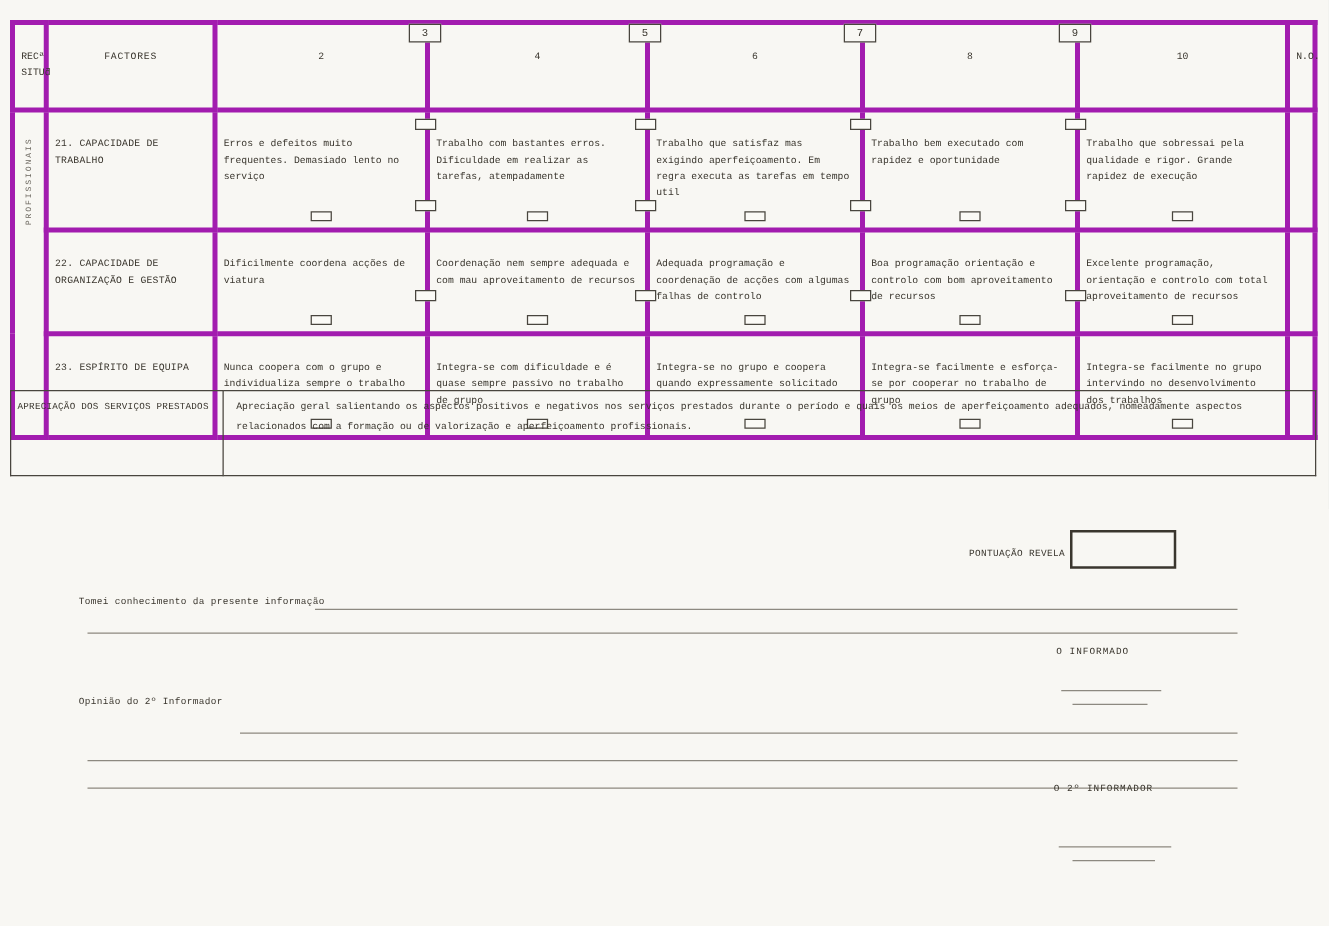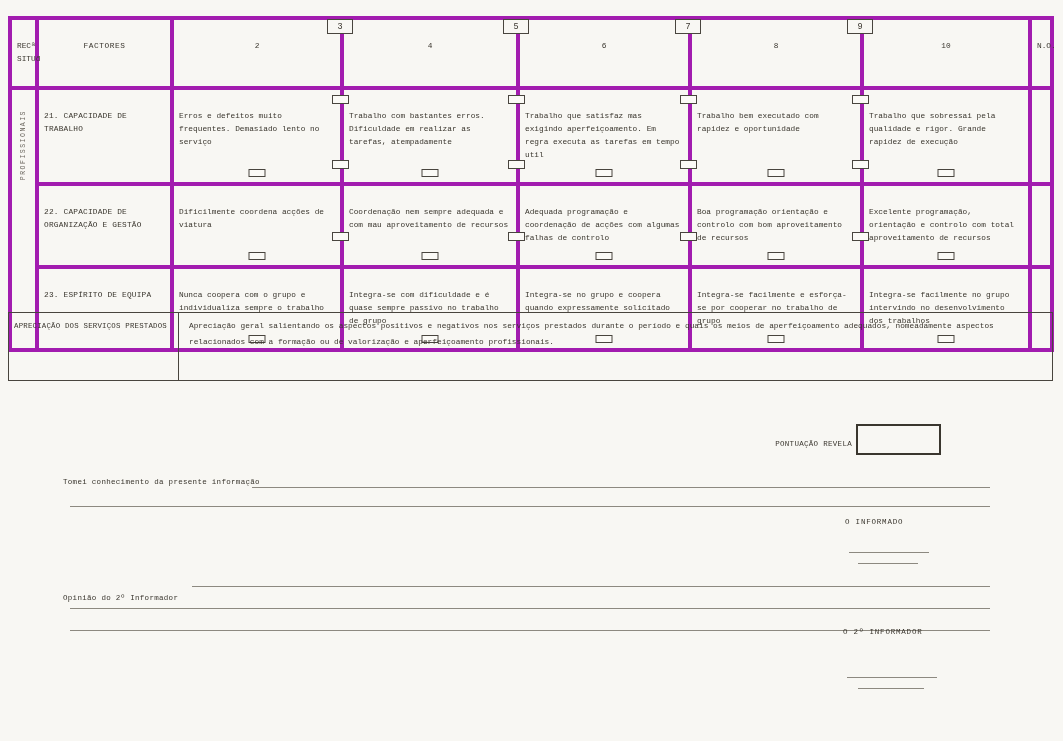--- a/index.html
+++ b/index.html
@@ -191,21 +191,21 @@
   <div class="score-box"></div>
 
   <div class="abs" style="left:63px; top:478px">Tomei conhecimento da presente informação</div>
   <div class="line" style="left:252px; top:487px; width:738px"></div>
   <div class="line" style="left:70px;  top:506px; width:920px"></div>
 
   <div class="abs" style="left:845px; top:518px; letter-spacing:0.8px">O INFORMADO</div>
   <div class="line" style="left:849px; top:552px; width:80px"></div>
   <div class="line" style="left:858px; top:563px; width:60px"></div>
 
-  <div class="abs" style="left:63px; top:594px">Opinião do 2º Informador</div>
+  <div class="abs" style="left:63px; top:558px">Opinião do 2º Informador</div>
   <div class="line" style="left:192px; top:586px; width:798px"></div>
   <div class="line" style="left:70px;  top:608px; width:920px"></div>
   <div class="line" style="left:70px;  top:630px; width:920px"></div>
 
   <div class="abs" style="left:843px; top:628px; letter-spacing:0.8px">O 2º INFORMADOR</div>
   <div class="line" style="left:847px; top:677px; width:90px"></div>
   <div class="line" style="left:858px; top:688px; width:66px"></div>
 
 </div>
 

